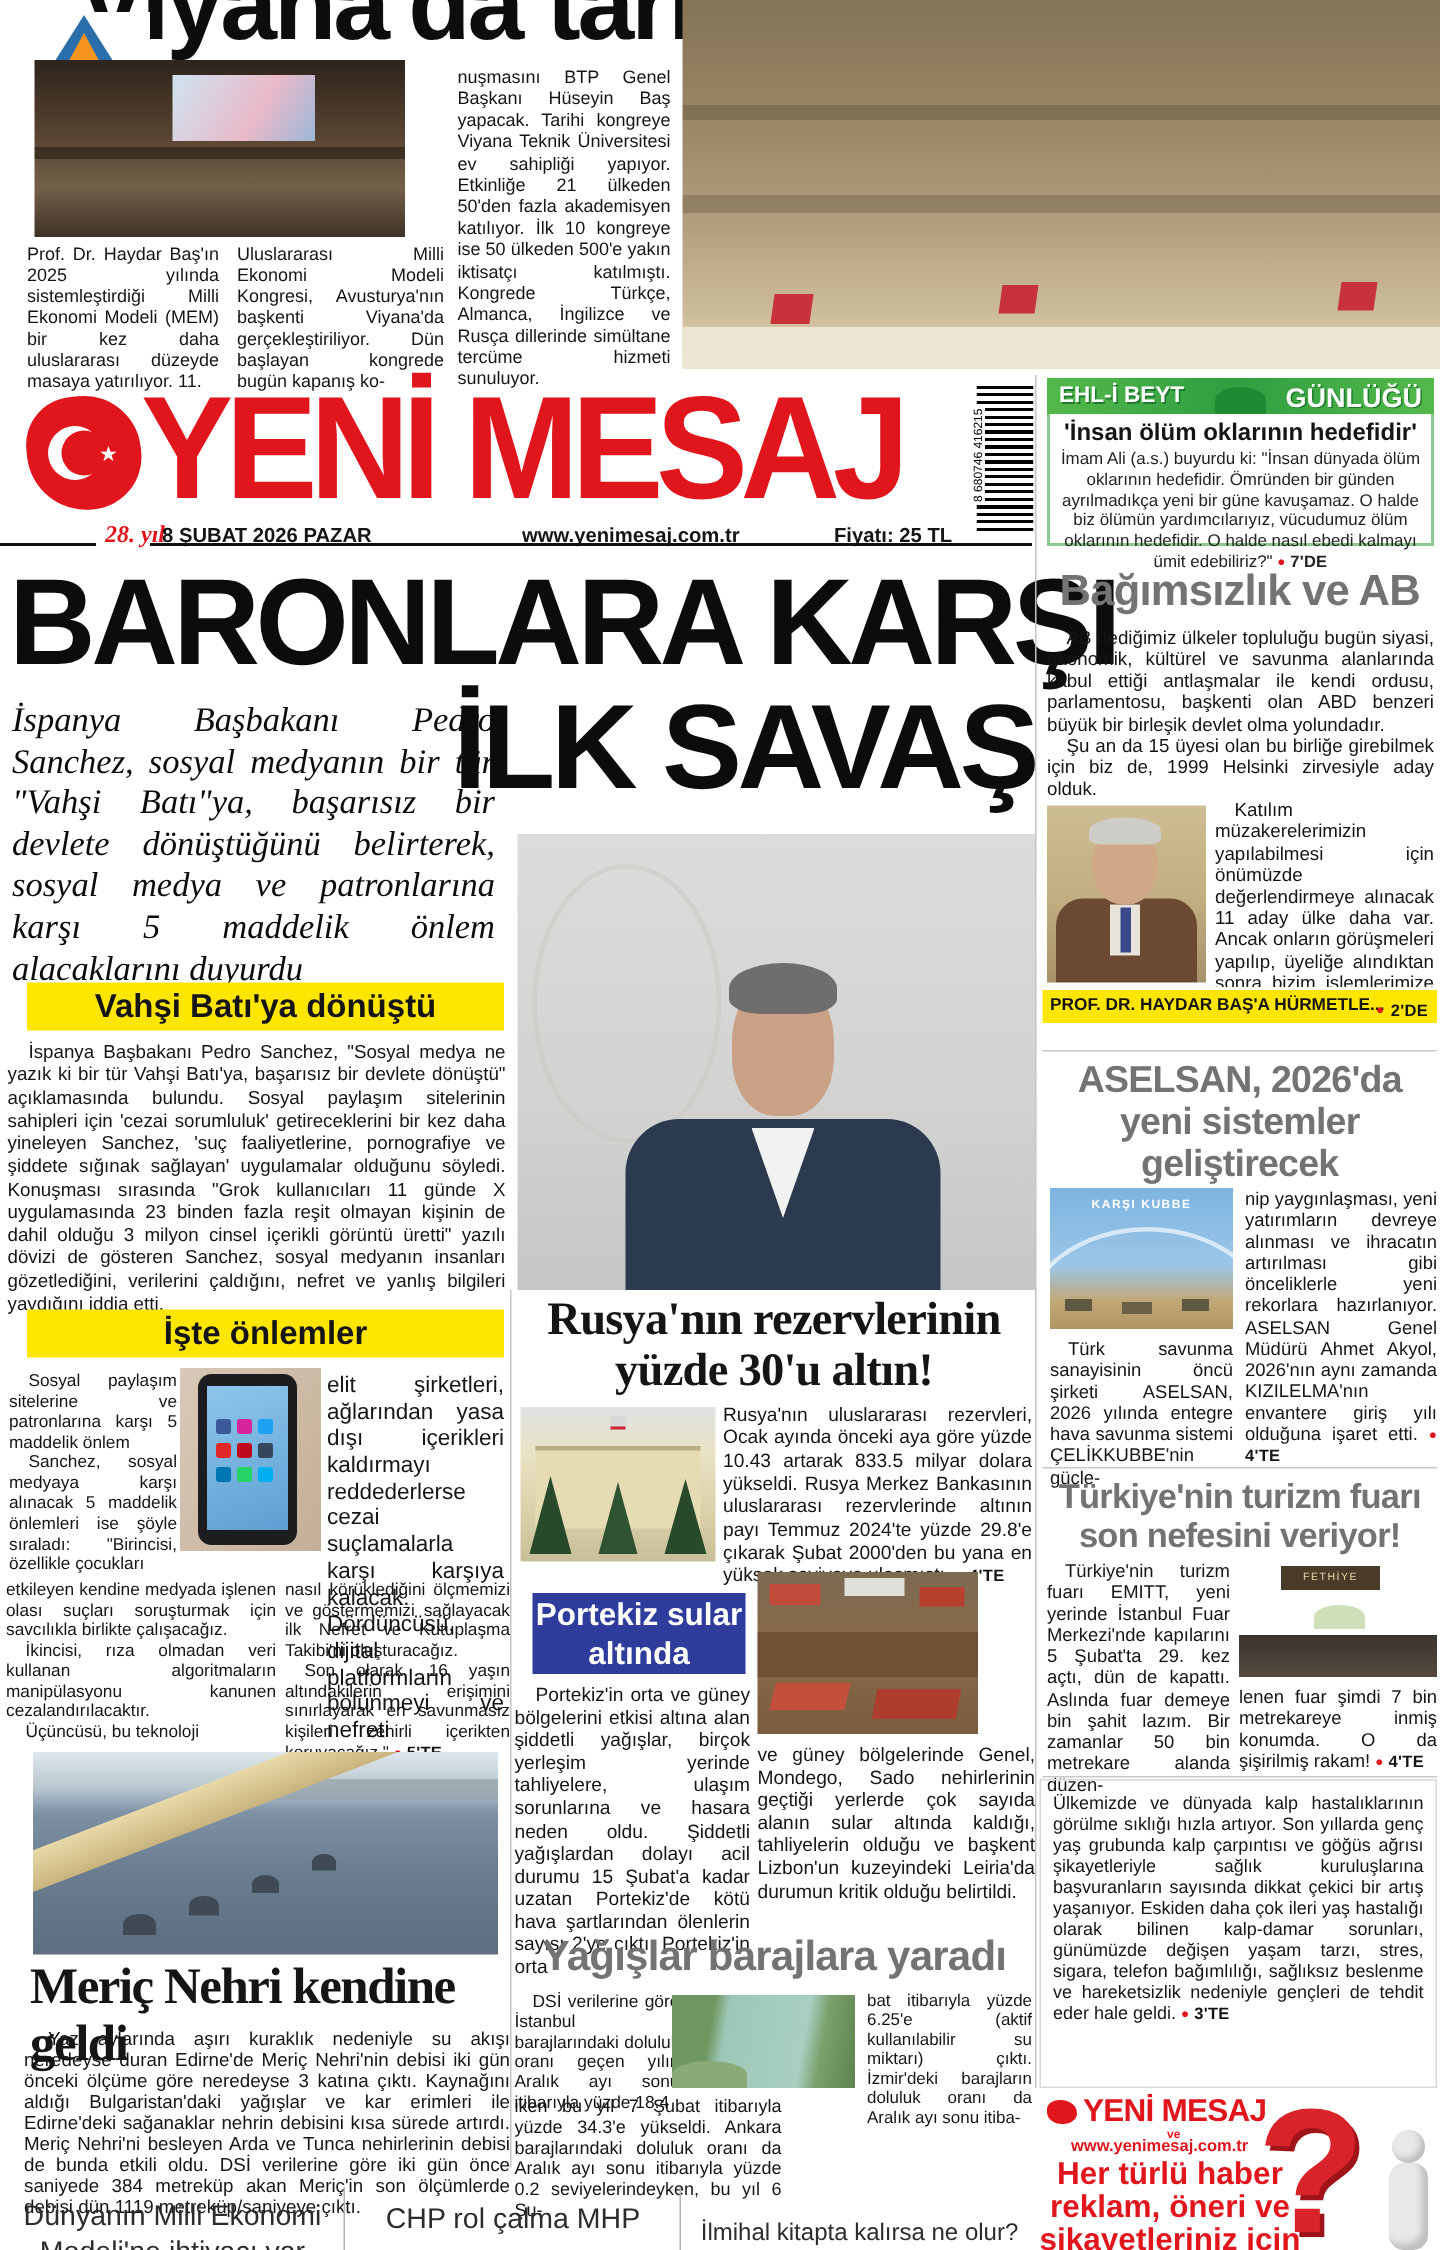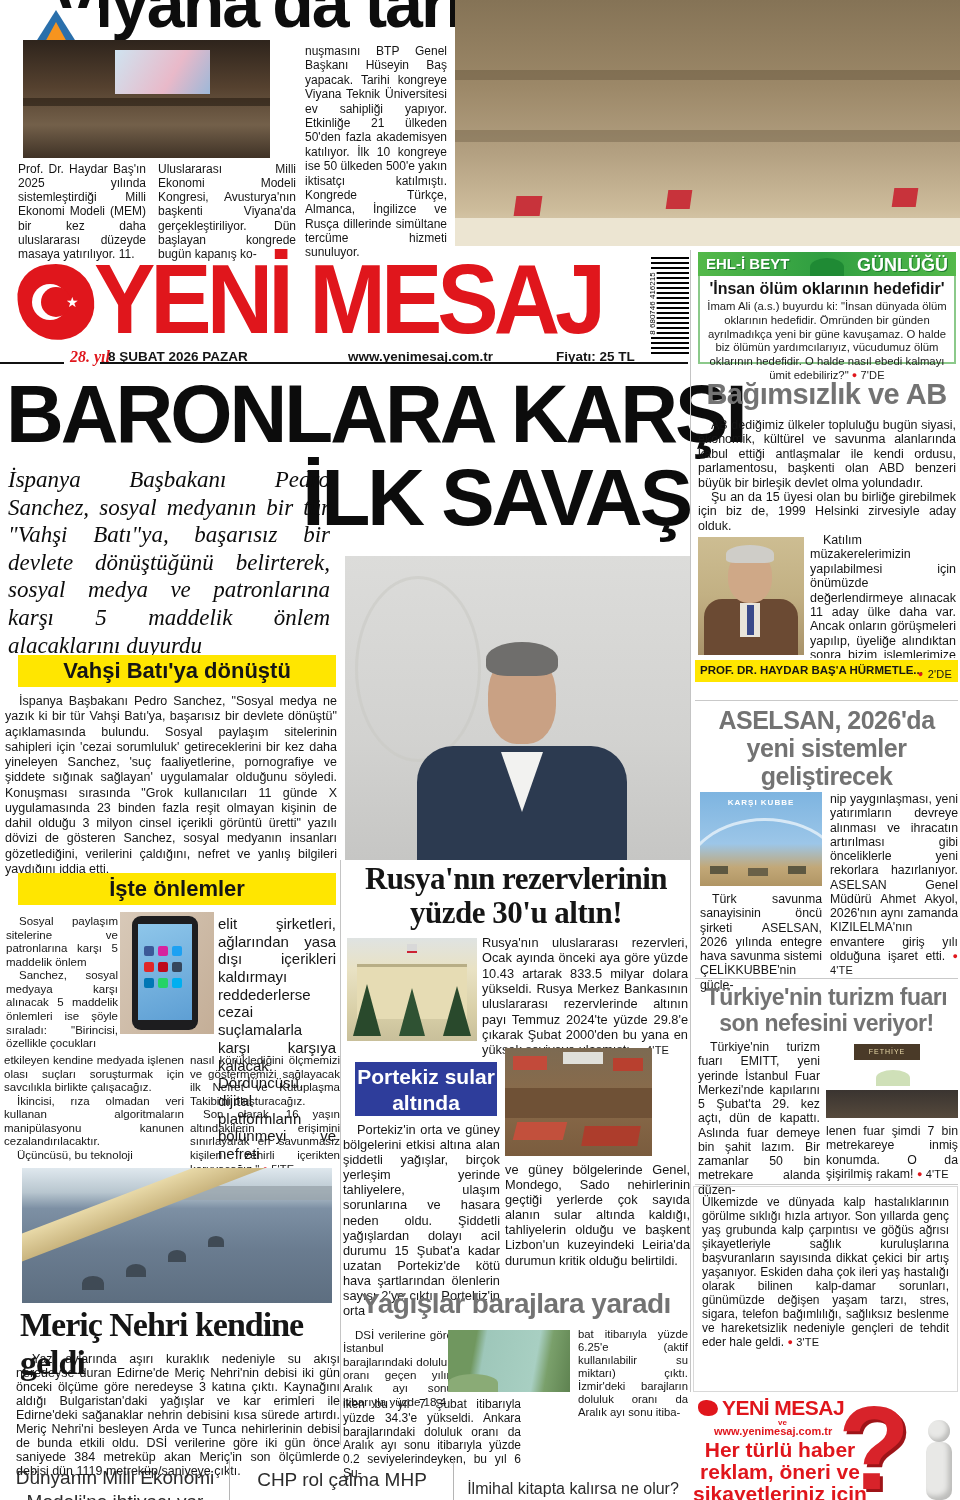--- a/index.html
+++ b/index.html
@@ -4,21 +4,21 @@
 <style>
   html,body{margin:0;padding:0;background:#eee;}
   .page{position:relative;width:960px;height:1500px;background:#fff;overflow:hidden;
         font-family:"Liberation Sans",sans-serif;color:#151515;}
   .abs{position:absolute;}
   .ph{position:absolute;overflow:hidden;}
   .bt{font-size:12.8px;line-height:1.18;text-align:justify;}
   .ind{text-indent:13px;margin:0;}
   p{margin:0;}
   .dot{color:#e0161c;font-size:9px;vertical-align:1px;}
-  .reflab{font-weight:normal;font-size:11px;letter-spacing:.2px;}
+  .reflab{font-weight:bold;font-size:11px;letter-spacing:.2px;}
   .ytitle{background:#ffe600;font-weight:bold;text-align:center;font-size:22px;}
   .rhead{font-weight:bold;text-align:center;letter-spacing:-0.5px;color:#737373;}
   .serif{font-family:"Liberation Serif",serif;}
   .vline{position:absolute;width:1px;background:#c4c4c4;}
   .hline{position:absolute;height:1px;background:#c9c9c9;}
 </style>
 </head>
 <body>
 
 <div class="page">

